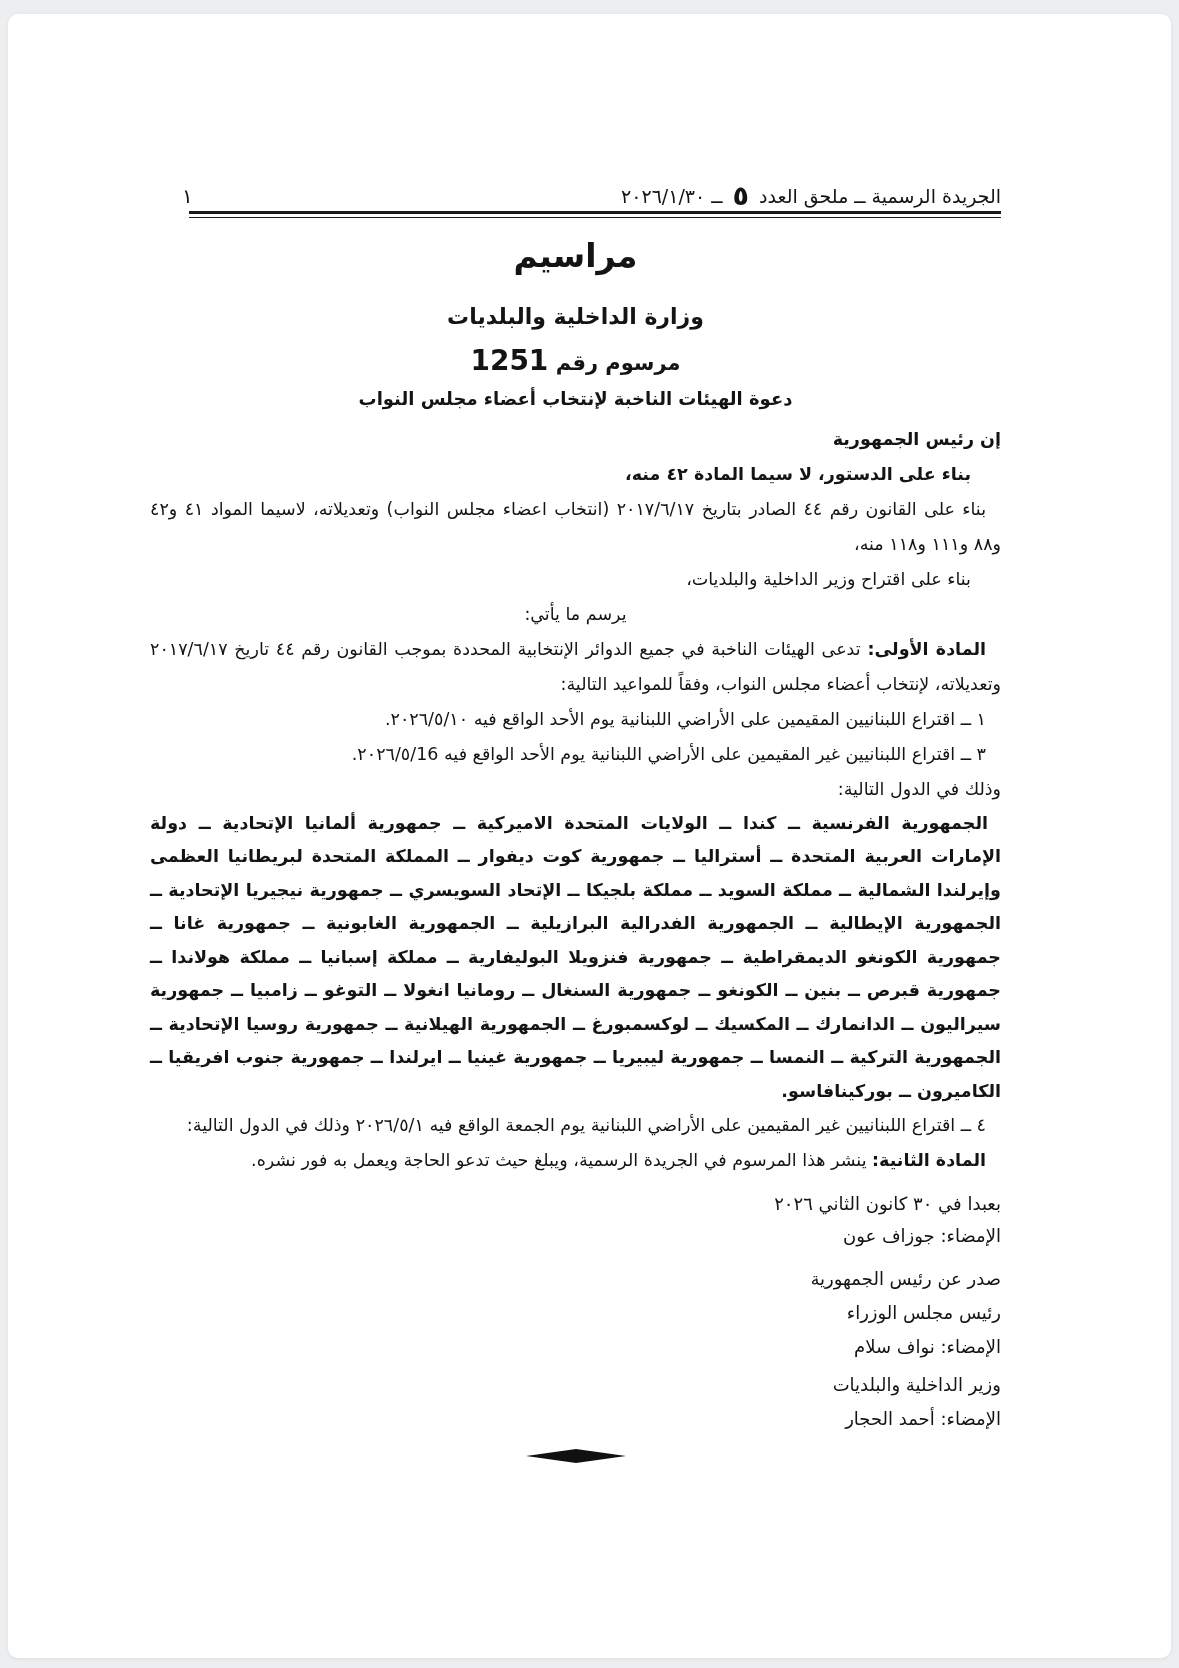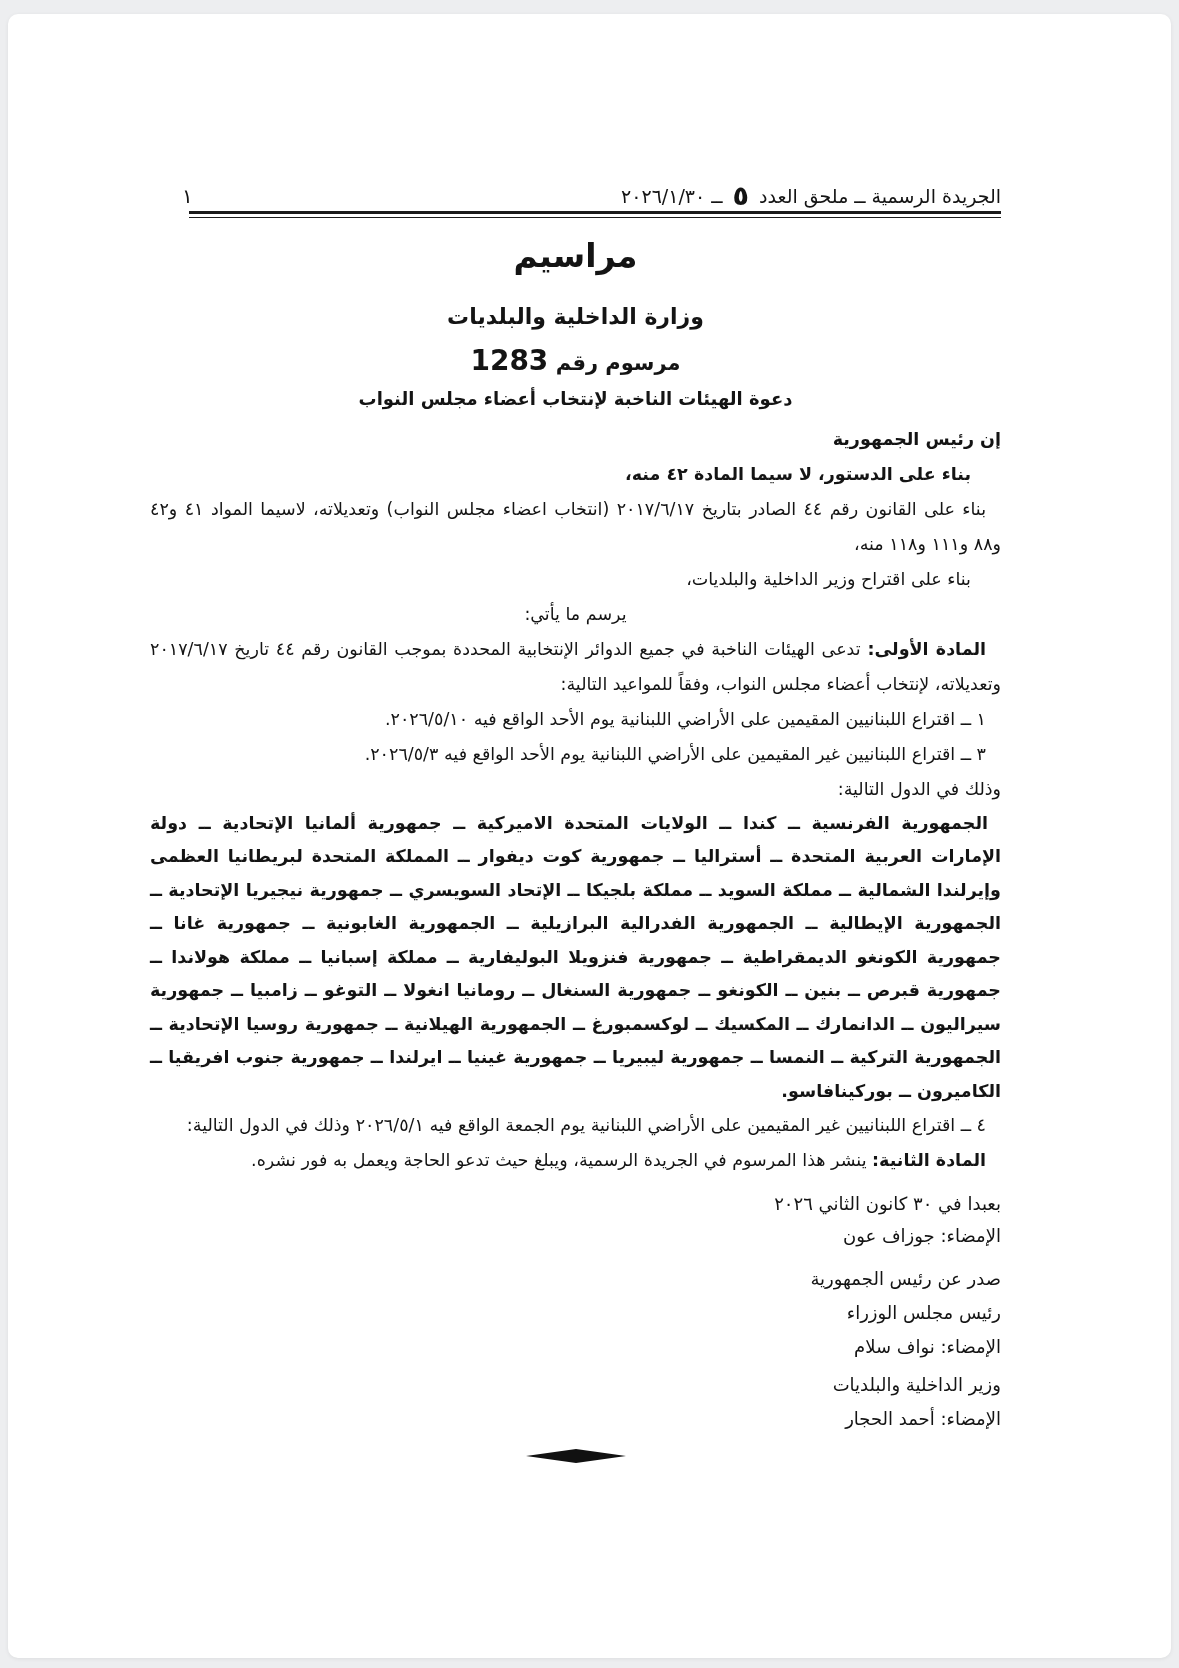--- a/index.html
+++ b/index.html
@@ -78,36 +78,36 @@
         <span>٢٠٢٦/١/٣٠</span>
       </div>
       <div class="page-no">١</div>
     </div>
     <div class="header-rule"></div>
 
     <div class="t-center section-title">مراسيم</div>
     <div class="t-center ministry-title">وزارة الداخلية والبلديات</div>
     <div class="t-center decree-title">
       <span>مرسوم رقم</span>
-      <span class="decree-num">1283</span>
+      <span class="decree-num">1251</span>
     </div>
     <div class="t-center decree-subject">دعوة الهيئات الناخبة لإنتخاب أعضاء مجلس النواب</div>
 
     <p class="line-r bold first-bold">إن رئيس الجمهورية</p>
     <p class="line-r bold indent">بناء على الدستور، لا سيما المادة ٤٢ منه،</p>
     <p class="body-p">بناء على القانون رقم ٤٤ الصادر بتاريخ ٢٠١٧/٦/١٧ (انتخاب اعضاء مجلس النواب) وتعديلاته، لاسيما المواد ٤١ و٤٢ و٨٨ و١١١ و١١٨ منه،</p>
     <p class="line-r indent">بناء على اقتراح وزير الداخلية والبلديات،</p>
     <p class="center-line">يرسم ما يأتي:</p>
 
     <p class="body-p">
       <span class="article-label">المادة الأولى:</span>
       <span>تدعى الهيئات الناخبة في جميع الدوائر الإنتخابية المحددة بموجب القانون رقم ٤٤ تاريخ ٢٠١٧/٦/١٧ وتعديلاته، لإنتخاب أعضاء مجلس النواب، وفقاً للمواعيد التالية:</span>
     </p>
     <p class="body-p">١ ــ اقتراع اللبنانيين المقيمين على الأراضي اللبنانية يوم الأحد الواقع فيه ٢٠٢٦/٥/١٠.</p>
-    <p class="body-p">٣ ــ اقتراع اللبنانيين غير المقيمين على الأراضي اللبنانية يوم الأحد الواقع فيه ٢٠٢٦/٥/٣.</p>
+    <p class="body-p">٣ ــ اقتراع اللبنانيين غير المقيمين على الأراضي اللبنانية يوم الأحد الواقع فيه ٢٠٢٦/٥/16.</p>
     <p class="line-r">وذلك في الدول التالية:</p>
     <p class="countries">الجمهورية الفرنسية ــ كندا ــ الولايات المتحدة الاميركية ــ جمهورية ألمانيا الإتحادية ــ دولة الإمارات العربية المتحدة ــ أستراليا ــ جمهورية كوت ديفوار ــ المملكة المتحدة لبريطانيا العظمى وإيرلندا الشمالية ــ مملكة السويد ــ مملكة بلجيكا ــ الإتحاد السويسري ــ جمهورية نيجيريا الإتحادية ــ الجمهورية الإيطالية ــ الجمهورية الفدرالية البرازيلية ــ الجمهورية الغابونية ــ جمهورية غانا ــ جمهورية الكونغو الديمقراطية ــ جمهورية فنزويلا البوليفارية ــ مملكة إسبانيا ــ مملكة هولاندا ــ جمهورية قبرص ــ بنين ــ الكونغو ــ جمهورية السنغال ــ رومانيا انغولا ــ التوغو ــ زامبيا ــ جمهورية سيراليون ــ الدانمارك ــ المكسيك ــ لوكسمبورغ ــ الجمهورية الهيلانية ــ جمهورية روسيا الإتحادية ــ الجمهورية التركية ــ النمسا ــ جمهورية ليبيريا ــ جمهورية غينيا ــ ايرلندا ــ جمهورية جنوب افريقيا ــ الكاميرون ــ بوركينافاسو.</p>
     <p class="body-p">٤ ــ اقتراع اللبنانيين غير المقيمين على الأراضي اللبنانية يوم الجمعة الواقع فيه ٢٠٢٦/٥/١ وذلك في الدول التالية:</p>
 
     <p class="body-p">
       <span class="article-label">المادة الثانية:</span>
       <span>ينشر هذا المرسوم في الجريدة الرسمية، ويبلغ حيث تدعو الحاجة ويعمل به فور نشره.</span>
     </p>
 
     <p class="sig sig-left place-date">بعبدا في ٣٠ كانون الثاني ٢٠٢٦</p>

